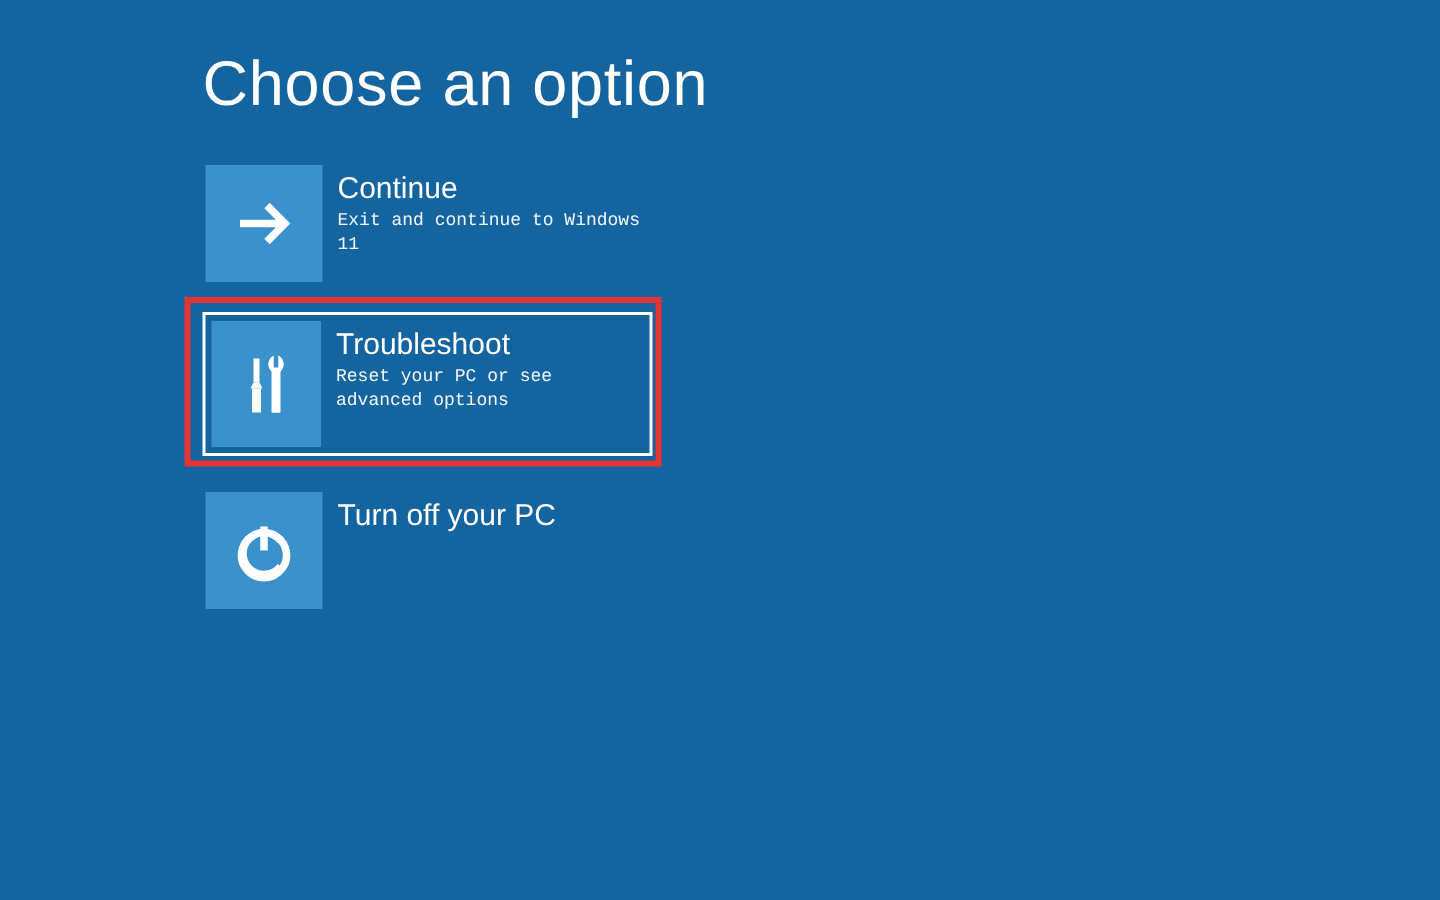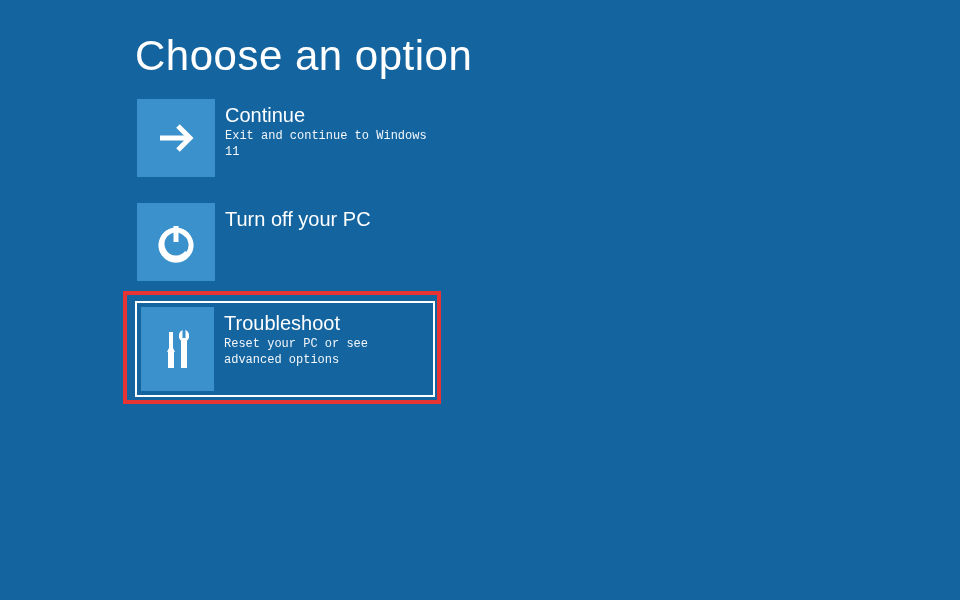--- a/index.html
+++ b/index.html
@@ -16,21 +16,21 @@
       overflow: hidden;
       position: relative;
     }
     .container {
       padding-top: 32px;
       padding-left: 135px;
     }
     .page-title {
       font-size: 42px;
       font-weight: 300;
-      margin-bottom: 17px;
+      margin-bottom: 28px;
       letter-spacing: 0.5px;
     }
     .option-wrapper {
       position: relative;
       margin-bottom: 14px;
     }
     .option-wrapper.highlighted {
       margin-bottom: 14px;
     }
     .highlight-box {
@@ -109,36 +109,20 @@
           <path d="M6 22 L36 22 M24 10 L36 22 L24 34" stroke="#ffffff" stroke-width="5" stroke-linecap="butt" stroke-linejoin="miter" fill="none"></path>
         </svg>
       </div>
       <div class="option-text">
         <div class="option-title">Continue</div>
         <div class="option-subtitle">Exit and continue to Windows 11</div>
       </div>
     </div>
   </div>
 
-  <div class="option-wrapper" style="margin-top:22px;">
-    <div class="option-button">
-      <div class="option-icon-square">
-        <svg width="44" height="44" viewBox="0 0 44 44" fill="none">
-          <circle cx="22" cy="24" r="14" stroke="#ffffff" stroke-width="5" fill="none" stroke-dasharray="70 18" stroke-dashoffset="-31" transform="rotate(-90 22 24)"></circle>
-          <path d="M17 11 A15 15 0 1 0 27 11" stroke="#ffffff" stroke-width="5" fill="none" stroke-linecap="butt"></path>
-          <line x1="22" y1="6" x2="22" y2="22" stroke="#ffffff" stroke-width="5" stroke-linecap="butt"></line>
-        </svg>
-      </div>
-      <div class="option-text">
-        <div class="option-title">Turn off your PC</div>
-        <div class="option-subtitle"></div>
-      </div>
-    </div>
-  </div>
-
   <div class="option-wrapper highlighted" style="margin-top:18px;">
     <div class="highlight-box"></div>
     <div class="option-button selected">
       <div class="option-icon-square">
         <svg width="40" height="46" viewBox="0 0 40 46" fill="none">
 
           <rect x="11" y="6" width="4" height="16" fill="#ffffff"></rect>
           <polygon points="11,22 15,22 17,26 9,26" fill="#ffffff"></polygon>
           <rect x="10" y="26" width="6" height="16" fill="#ffffff"></rect>
 
@@ -147,13 +131,29 @@
           <rect x="24.5" y="3" width="3" height="9" fill="#3a91cc"></rect>
         </svg>
       </div>
       <div class="option-text">
         <div class="option-title">Troubleshoot</div>
         <div class="option-subtitle">Reset your PC or see advanced options</div>
       </div>
     </div>
   </div>
 
+  <div class="option-wrapper" style="margin-top:22px;">
+    <div class="option-button">
+      <div class="option-icon-square">
+        <svg width="44" height="44" viewBox="0 0 44 44" fill="none">
+          <circle cx="22" cy="24" r="14" stroke="#ffffff" stroke-width="5" fill="none" stroke-dasharray="70 18" stroke-dashoffset="-31" transform="rotate(-90 22 24)"></circle>
+          <path d="M17 11 A15 15 0 1 0 27 11" stroke="#ffffff" stroke-width="5" fill="none" stroke-linecap="butt"></path>
+          <line x1="22" y1="6" x2="22" y2="22" stroke="#ffffff" stroke-width="5" stroke-linecap="butt"></line>
+        </svg>
+      </div>
+      <div class="option-text">
+        <div class="option-title">Turn off your PC</div>
+        <div class="option-subtitle"></div>
+      </div>
+    </div>
+  </div>
+
 </div>
 
 </body></html>

